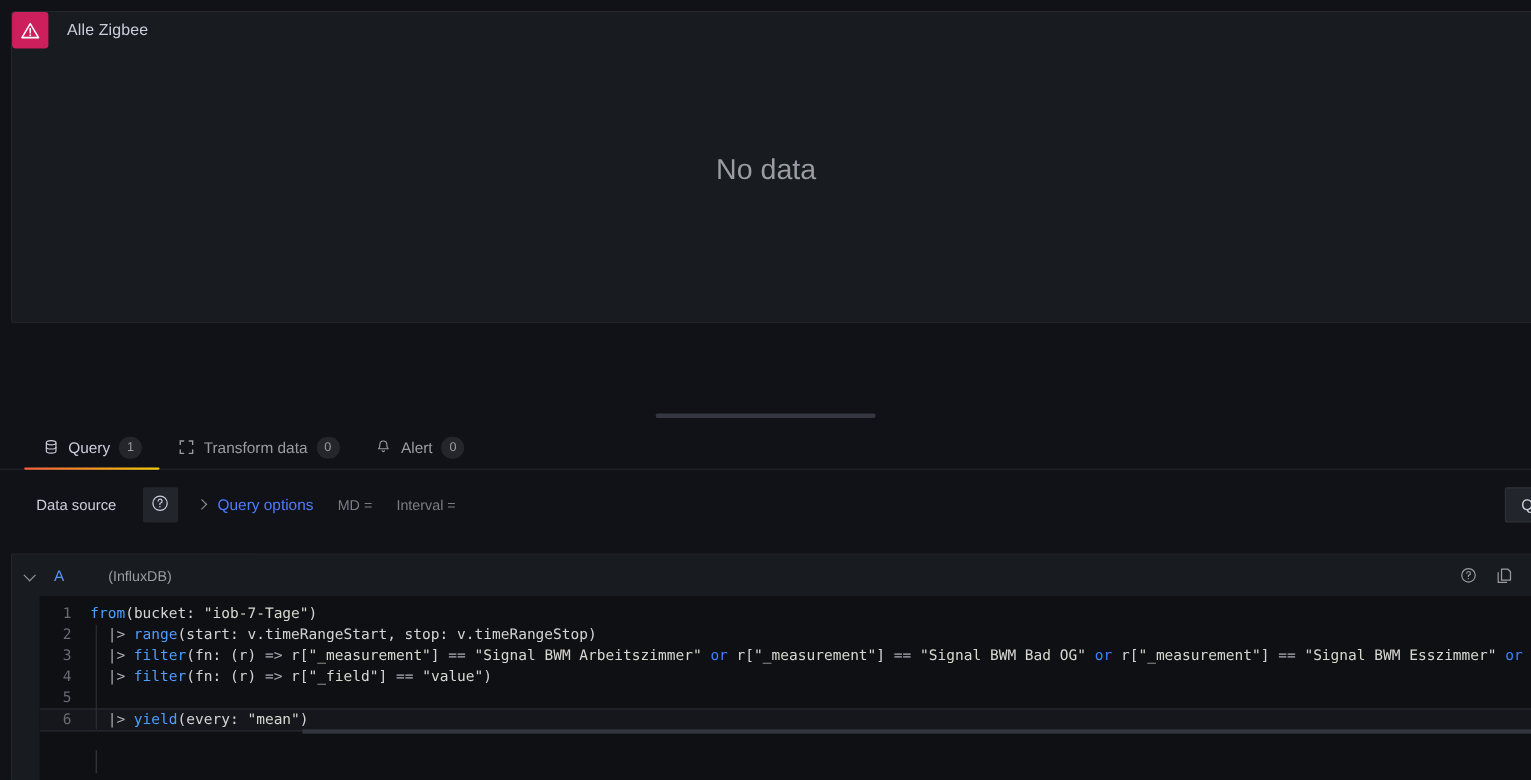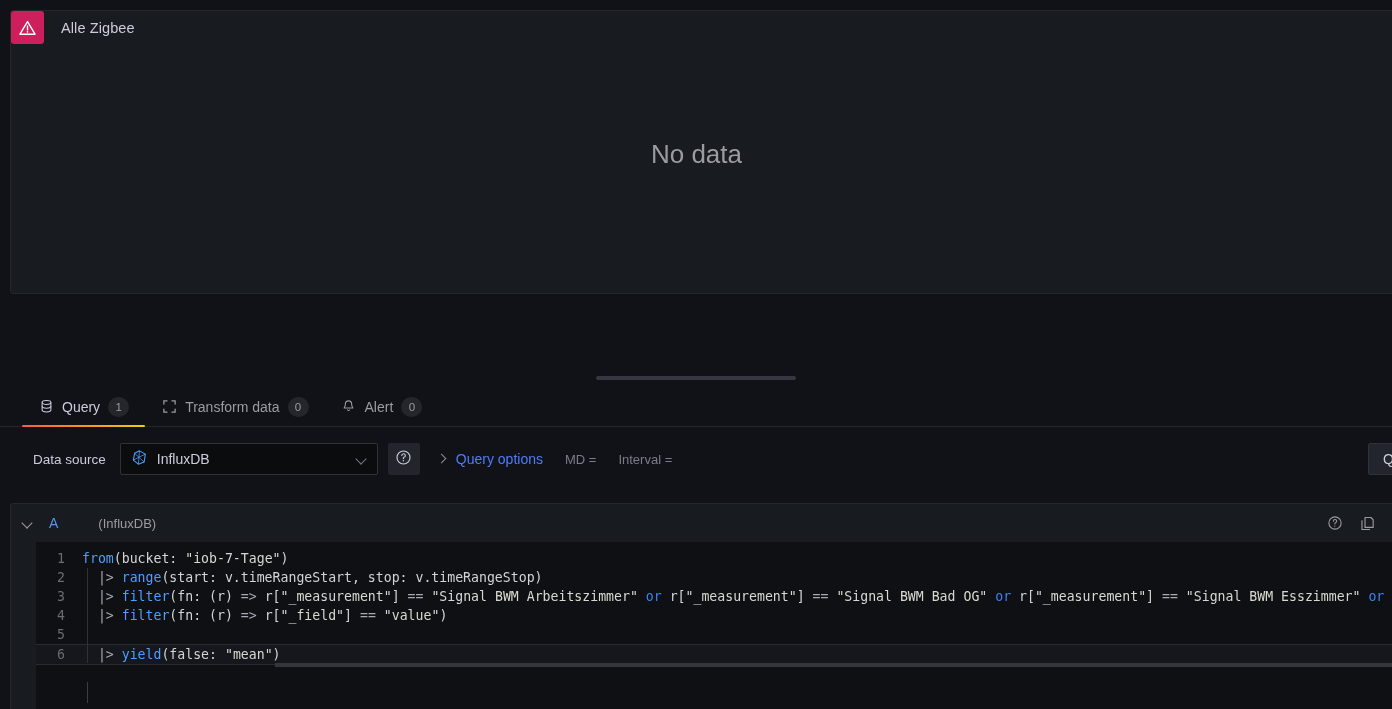--- a/index.html
+++ b/index.html
@@ -416,30 +416,20 @@
       </svg>
     </span>
     <span>Alert</span>
     <span class="tab-counter">0</span>
   </div>
 </div>
 
 <div class="ds-row">
   <div class="ds-label">Data source</div>
 
-  <div class="ds-picker">
-    <span>
-      <svg width="17" height="17" viewBox="0 0 24 24" fill="none" stroke="#4d9eff" stroke-width="1.5" stroke-linejoin="round">
-        <path d="M12 2.6 20.2 7.2 18.6 18.4 10.4 21.4 3.3 15.6 5.1 6.1z"></path>
-        <path d="M12 2.6 10.4 21.4M5.1 6.1 18.6 18.4M20.2 7.2 3.3 15.6" stroke-width="1.1"></path>
-      </svg>
-    </span>
-    <span class="ds-name">InfluxDB</span>
-    <span class="chev"></span>
-  </div>
 
   <button class="help-btn">
     <span>
       <svg width="17" height="17" viewBox="0 0 24 24" fill="none" stroke="#ccccdc" stroke-width="1.6">
         <circle cx="12" cy="12" r="9.2"></circle>
         <path d="M9.6 9.2a2.5 2.5 0 1 1 3.1 2.5c-.6.2-.9.7-.9 1.4v.5" stroke-linecap="round"></path>
         <circle cx="11.8" cy="16.6" r=".95" fill="#ccccdc" stroke="none"></circle>
       </svg>
     </span>
   </button>
@@ -479,21 +469,21 @@
     </span>
   </div>
 
   <div class="code-area">
     <div class="code-inner" id="code-inner">
         <div class="code-line"><span class="gutter">1</span><span class="code-text"><span class="tok-fn">from</span><span class="tok-plain">(bucket: </span><span class="tok-str">"iob-7-Tage"</span><span class="tok-plain">)</span></span></div>
         <div class="code-line"><span class="gutter">2</span><span class="code-text"><span class="tok-op">  |&gt; </span><span class="tok-fn">range</span><span class="tok-plain">(start: v.timeRangeStart, stop: v.timeRangeStop)</span></span></div>
         <div class="code-line"><span class="gutter">3</span><span class="code-text"><span class="tok-op">  |&gt; </span><span class="tok-fn">filter</span><span class="tok-plain">(fn: (r) </span><span class="tok-op">=&gt;</span><span class="tok-plain"> r[</span><span class="tok-str">"_measurement"</span><span class="tok-plain">] </span><span class="tok-op">==</span><span class="tok-plain"> </span><span class="tok-str">"Signal BWM Arbeitszimmer"</span><span class="tok-kw"> or </span><span class="tok-plain">r[</span><span class="tok-str">"_measurement"</span><span class="tok-plain">] </span><span class="tok-op">==</span><span class="tok-plain"> </span><span class="tok-str">"Signal BWM Bad OG"</span><span class="tok-kw"> or </span><span class="tok-plain">r[</span><span class="tok-str">"_measurement"</span><span class="tok-plain">] </span><span class="tok-op">==</span><span class="tok-plain"> </span><span class="tok-str">"Signal BWM Esszimmer"</span><span class="tok-kw"> or</span></span></div>
         <div class="code-line"><span class="gutter">4</span><span class="code-text"><span class="tok-op">  |&gt; </span><span class="tok-fn">filter</span><span class="tok-plain">(fn: (r) </span><span class="tok-op">=&gt;</span><span class="tok-plain"> r[</span><span class="tok-str">"_field"</span><span class="tok-plain">] </span><span class="tok-op">==</span><span class="tok-plain"> </span><span class="tok-str">"value"</span><span class="tok-plain">)</span></span></div>
         <div class="code-line"><span class="gutter">5</span></div>
-        <div class="code-line current"><span class="gutter">6</span><span class="code-text"><span class="tok-op">  |&gt; </span><span class="tok-fn">yield</span><span class="tok-plain">(false: </span><span class="tok-str">"mean"</span><span class="tok-plain">)</span></span></div>
+        <div class="code-line current"><span class="gutter">6</span><span class="code-text"><span class="tok-op">  |&gt; </span><span class="tok-fn">yield</span><span class="tok-plain">(every: </span><span class="tok-str">"mean"</span><span class="tok-plain">)</span></span></div>
       </div>
     <div class="indent-guide"></div>
     <div class="indent-guide2"></div>
   </div>
 </div>
 
 <div class="h-scroll">
   <div class="h-scroll-thumb"></div>
 </div>
 

